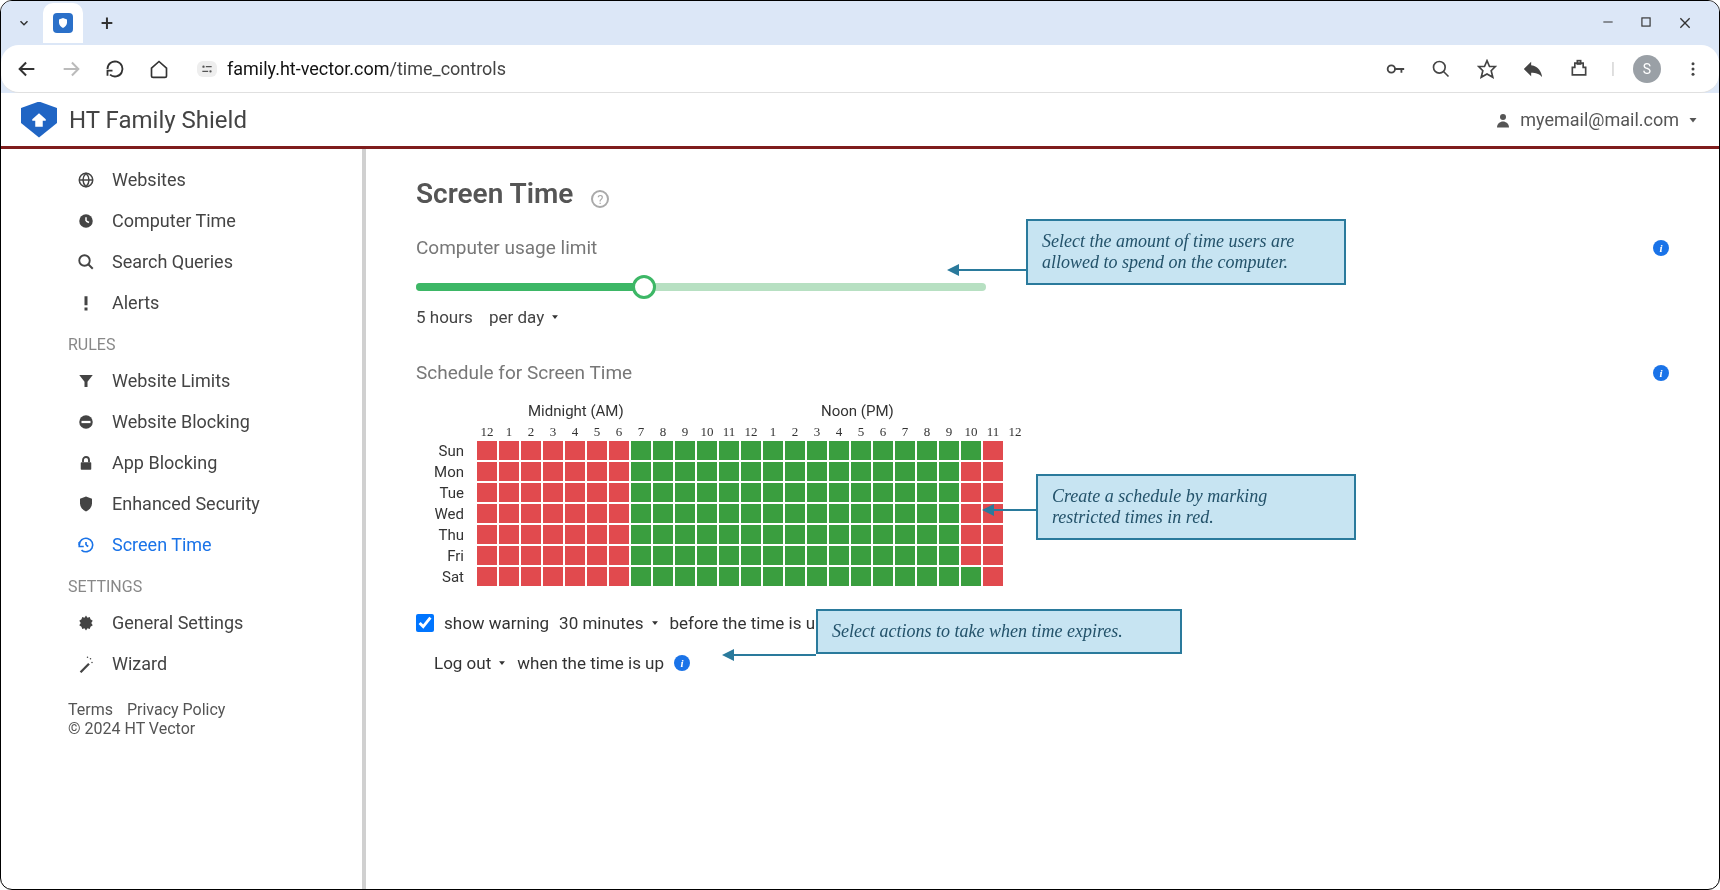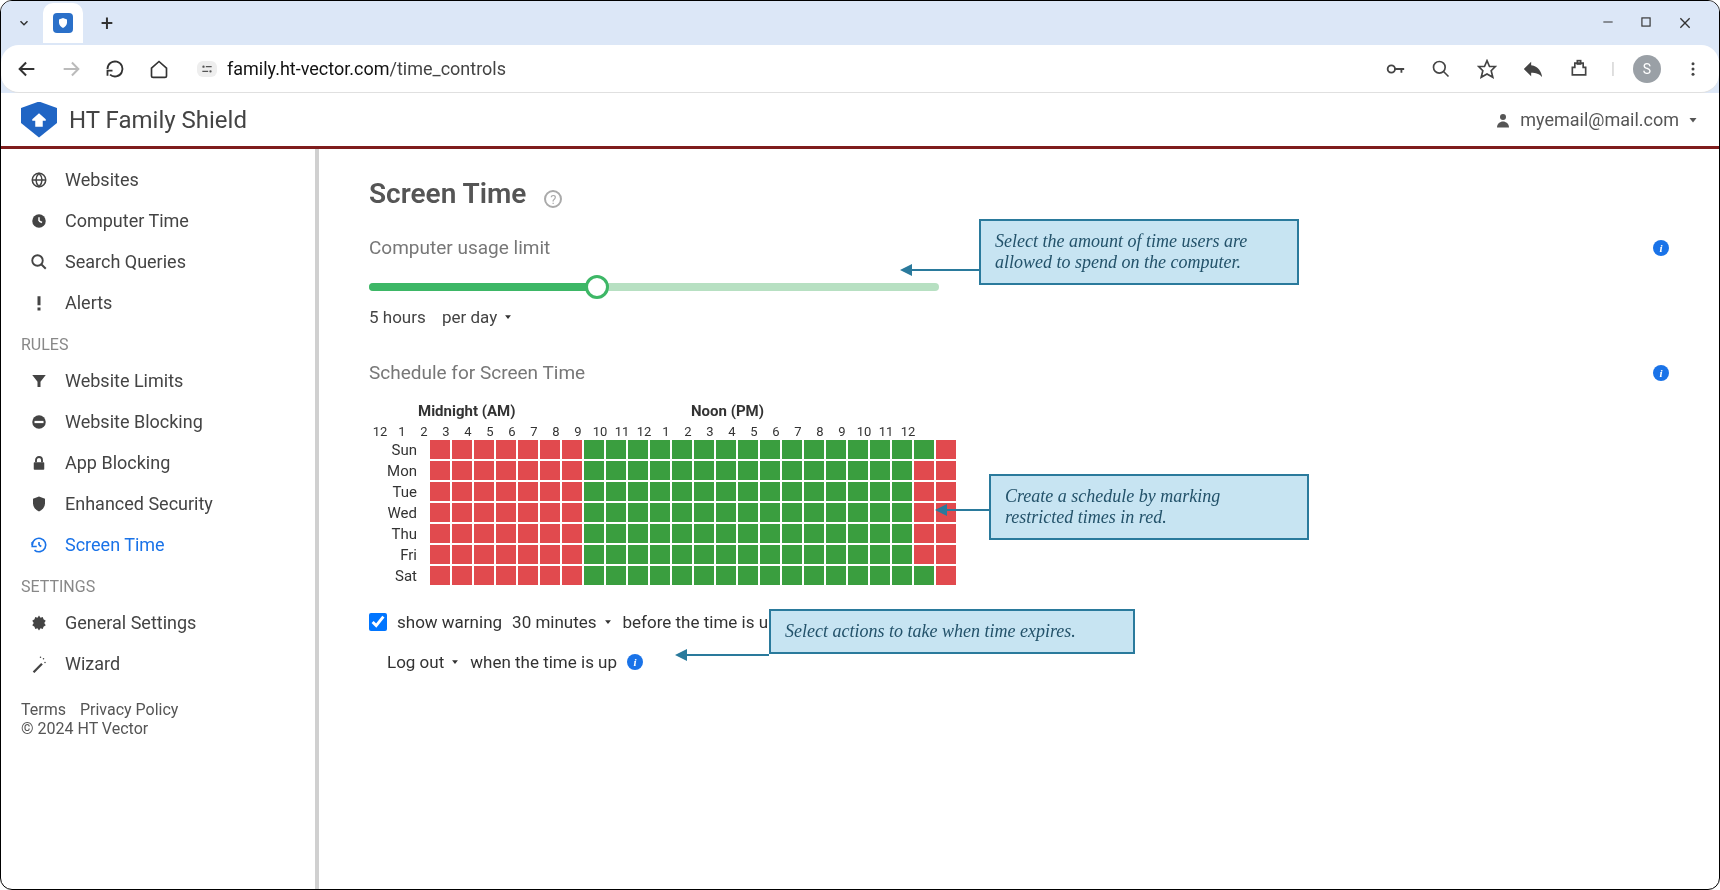--- a/index.html
+++ b/index.html
@@ -25,21 +25,21 @@
 .tb-right { display: flex; align-items: center; gap: 18px; }
 .avatar { width: 28px; height: 28px; background: #9aa0a6; color: #fff; border-radius: 50%; display: flex; align-items: center; justify-content: center; font-size: 14px; }
 
 
 .app-header { display: flex; align-items: center; height: 56px; padding: 0 20px; border-bottom: 3px solid #7f1d1d; }
 .app-logo { width: 36px; height: 36px; background: #2065c4; border-radius: 6px; position: relative; display: flex; align-items: center; justify-content: center; clip-path: polygon(50% 0%, 100% 18%, 100% 60%, 50% 100%, 0% 60%, 0% 18%); }
 .app-title { font-size: 24px; color: #444; margin-left: 12px; }
 .user-menu { margin-left: auto; display: flex; align-items: center; gap: 8px; color: #555; font-size: 18px; cursor: pointer; }
 
 
-.app-body { display: flex; height: calc(100% - 148px); }
+.app-body { display: flex; height: calc(100% - 148px); padding-left: 47px; }
 .sidebar { width: 318px; padding: 10px 0; border-right: 4px solid #d0d0d0; overflow-y: auto; }
 .nav-item { display: flex; align-items: center; gap: 16px; padding: 10px 28px; font-size: 18px; color: #444; cursor: pointer; }
 .nav-item.active { color: #1a73e8; }
 .nav-section { padding: 12px 20px 6px; font-size: 16px; color: #888; }
 .nav-icon { width: 20px; display: flex; justify-content: center; color: #444; }
 .nav-item.active .nav-icon { color: #1a73e8; }
 .footer-links { padding: 16px 20px; font-size: 16px; color: #555; }
 .footer-links a { color: #555; text-decoration: none; margin-right: 10px; }
 
 .main { flex: 1; padding: 28px 50px; position: relative; }
@@ -50,23 +50,23 @@
 
 
 .slider-wrap { position: relative; margin-top: 24px; width: 570px; }
 .slider-track { height: 8px; background: #b7e0c2; border-radius: 4px; }
 .slider-fill { position: absolute; top: 0; left: 0; height: 8px; background: #3db766; border-radius: 4px; width: 40%; }
 .slider-thumb { position: absolute; top: -8px; left: calc(40% - 12px); width: 24px; height: 24px; background: #fff; border: 3px solid #3db766; border-radius: 50%; cursor: pointer; }
 .slider-value { margin-top: 16px; font-size: 17px; color: #444; display: flex; align-items: center; gap: 6px; cursor: pointer; }
 
 
 .schedule { margin-top: 18px; }
-.sched-headers { display: flex; margin-left: 49px; font-size: 15px; font-weight: 700; color: #333; }
+.sched-headers { display: flex; margin-left: 112px; font-size: 15px; font-weight: 400; color: #333; gap: 20px; }
 .sched-headers div:first-child { width: 273px; }
-.hour-row { display: flex; margin-top: 4px; }
+.hour-row { display: flex; margin-left: 60px; margin-top: 4px; font-family: Liberation Serif, serif; }
 .hour-row span { width: 22px; text-align: center; font-size: 13px; color: #333; }
 .grid-row { display: flex; align-items: center; }
 .day-label { width: 60px; text-align: right; padding-right: 12px; font-size: 15px; color: #333; }
 .cell { width: 22px; height: 21px; border: 1px solid #fff; cursor: pointer; }
 .cell.r { background: #e14a4e; }
 .cell.g { background: #3a9e3f; }
 
 
 .warn-row { margin-top: 26px; display: flex; align-items: center; gap: 10px; font-size: 17px; color: #333; }
 .warn-row input[type=checkbox] { width: 18px; height: 18px; }

